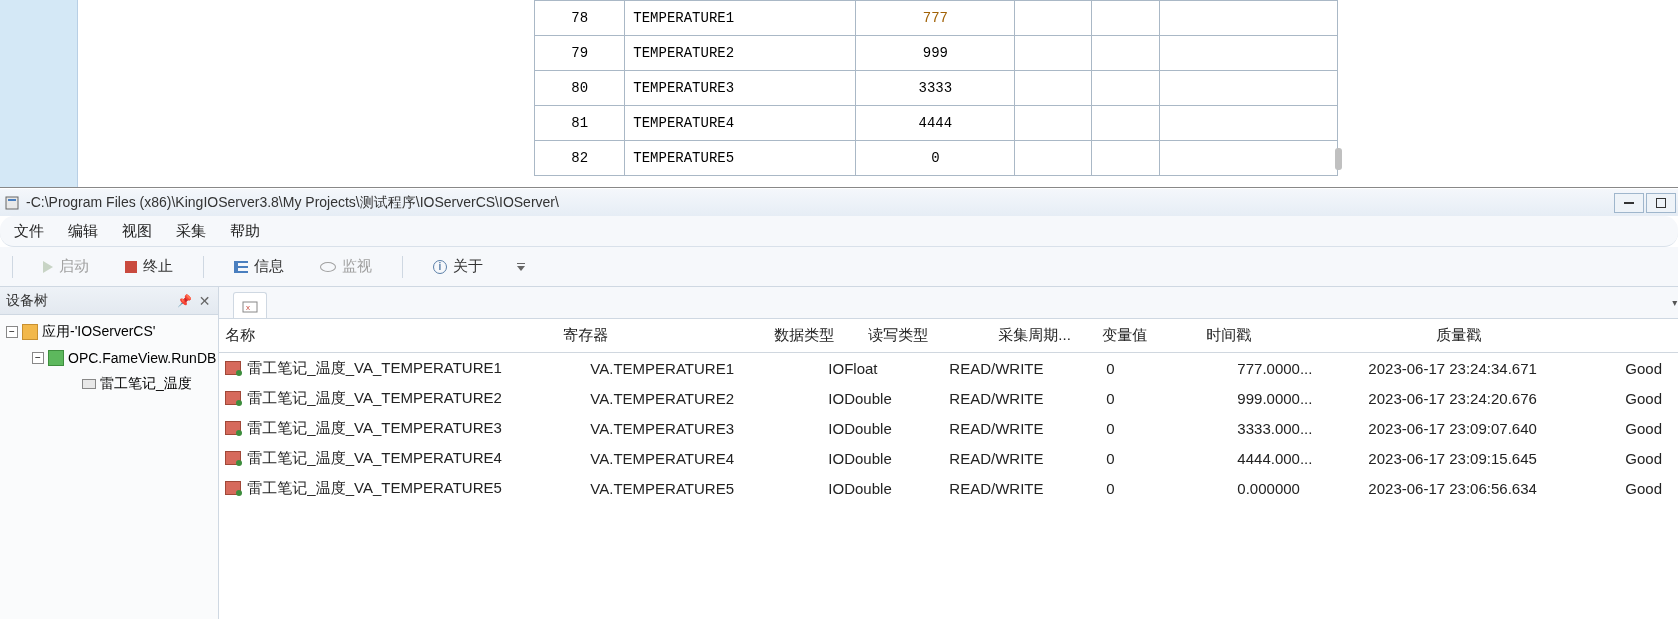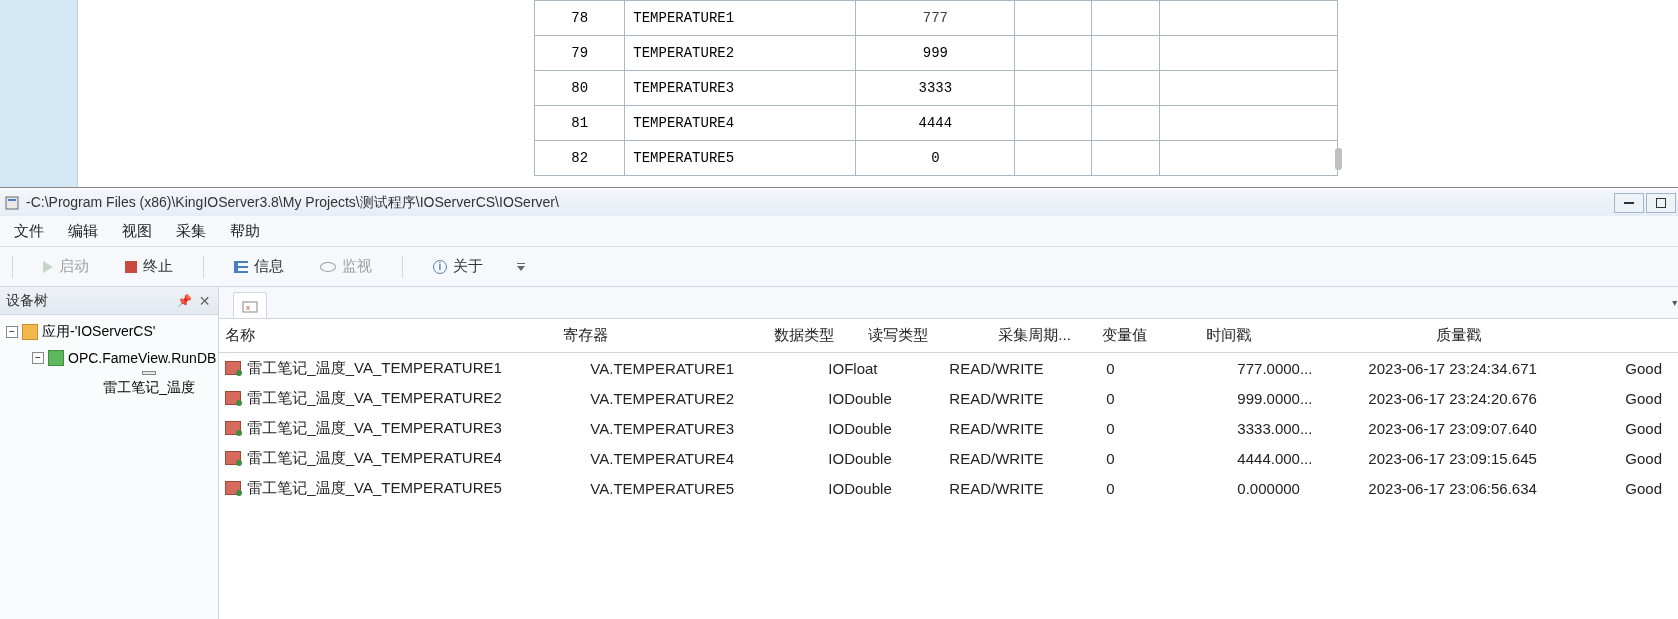--- a/index.html
+++ b/index.html
@@ -8,34 +8,34 @@
 
 .top-section { height: 188px; display: flex; background: #fff; border-bottom: 1px solid #888; }
 .top-left-blue { width: 78px; background: #d4e8f6; border-right: 1px solid #b8cfe5; }
 .top-middle { flex: 0 0 456px; background: #fff; }
 .top-table-wrap { flex: 1; padding-right: 340px; position: relative; }
 .top-table { width: 100%; border-collapse: collapse; }
 .top-table td { border: 1px solid #aab8c6; height: 35px; font-size: 14px; font-family: "Courier New", monospace; padding: 0 8px; }
 .col-id { width: 75px; text-align: center; margin-left: 42px; }
 .col-name { width: 192px; text-align: left; padding-left: 8px; }
 .col-val { width: 132px; text-align: center; }
-.val-blue { color: #404040; }
+.val-blue { color: #a16207; }
 .col-extra { width: 64px; }
 .col-extra2 { width: 56px; }
 .col-extra3 { width: 148px; }
 .scroll-thumb { position: absolute; right: 336px; top: 148px; width: 7px; height: 22px; background: #c0c0c0; border-radius: 3px; }
 
 
 .titlebar { height: 28px; background: linear-gradient(#f4f7fb, #e6edf5); display: flex; align-items: center; padding-left: 4px; font-size: 14px; color: #333; border-top: 1px solid #fff; }
 .titlebar-icon { width: 16px; height: 16px; margin-right: 6px; display: inline-flex; align-items: center; justify-content: center; }
 .win-controls { margin-left: auto; display: flex; }
 .win-btn { width: 30px; height: 20px; border: 1px solid #9fb6cc; background: #eef3f8; margin-right: 2px; display: flex; align-items: center; justify-content: center; font-size: 10px; }
 
 
-.menubar { height: 31px; background: #f6f8fb; display: flex; align-items: center; padding-left: 14px; gap: 24px; font-size: 15px; color: #222; border-bottom: 1px solid #d9e1ea; }
+.menubar { height: 31px; background: #f6f8fb; display: flex; align-items: center; padding-left: 14px; gap: 24px; font-size: 15px; color: #222; border-bottom: 1px solid #d9e1ea; border-radius: 14px; }
 .menu-item { cursor: default; }
 
 
 .toolbar { height: 40px; background: #f6f8fb; display: flex; align-items: center; padding-left: 10px; gap: 20px; border-bottom: 1px solid #cfd8e2; }
 .tool-btn { display: flex; align-items: center; gap: 6px; padding: 3px 8px; font-size: 15px; color: #333; cursor: default; }
 .tool-btn.disabled { color: #a0a0a0; }
 .tool-sep { width: 1px; height: 22px; background: #cfd8e2; margin: 0 2px; }
 .play-icon { width: 0; height: 0; border-left: 10px solid #7db36f; border-top: 6px solid transparent; border-bottom: 6px solid transparent; }
 .play-icon.disabled { border-left-color: #c8d4c5; }
 .stop-icon { width: 12px; height: 12px; background: #c94a3e; }
@@ -56,21 +56,21 @@
 .pin-icon { font-size: 12px; color: #666; cursor: default; }
 .close-x { font-size: 14px; color: #666; cursor: default; padding: 0 2px; }
 .tree-body { flex: 1; padding: 4px 2px; font-size: 14px; }
 .tree-node { display: flex; align-items: center; height: 26px; padding-left: 4px; gap: 4px; }
 .tree-toggle { width: 12px; height: 12px; border: 1px solid #888; display: flex; align-items: center; justify-content: center; font-size: 10px; line-height: 1; cursor: default; background: #fff; }
 .tree-icon { width: 16px; height: 16px; display: inline-flex; align-items: center; justify-content: center; }
 .app-icon { background: #f2b84b; border: 1px solid #c89030; }
 .opc-icon { background: #5db85d; border: 1px solid #3e8e3e; }
 .dev-icon { width: 14px; height: 10px; background: #e8e8e8; border: 1px solid #888; }
 .indent1 { padding-left: 30px; }
-.indent2 { padding-left: 80px; flex-direction: column; }
+.indent2 { padding-left: 80px; }
 
 
 .content-area { flex: 1; display: flex; flex-direction: column; background: #fff; }
 .tab-strip { height: 32px; background: #f6f8fb; display: flex; align-items: flex-end; padding-left: 14px; border-bottom: 1px solid #cfd8e2; position: relative; }
 .tab { width: 34px; height: 26px; background: #fff; border: 1px solid #cfd8e2; border-bottom: none; border-radius: 3px 3px 0 0; display: flex; align-items: center; justify-content: center; font-size: 12px; color: #c94a3e; }
 .tab-menu { position: absolute; right: 12px; top: 10px; font-size: 10px; color: #555; }
 
 
 .grid { flex: 1; overflow: hidden; }
 .grid-header { display: flex; height: 34px; border-bottom: 1px solid #d0d7df; font-size: 15px; color: #222; align-items: center; background: #fff; }

